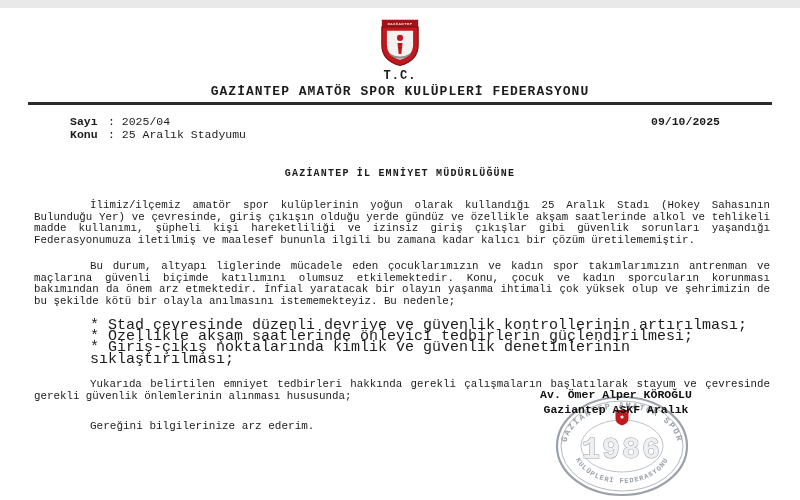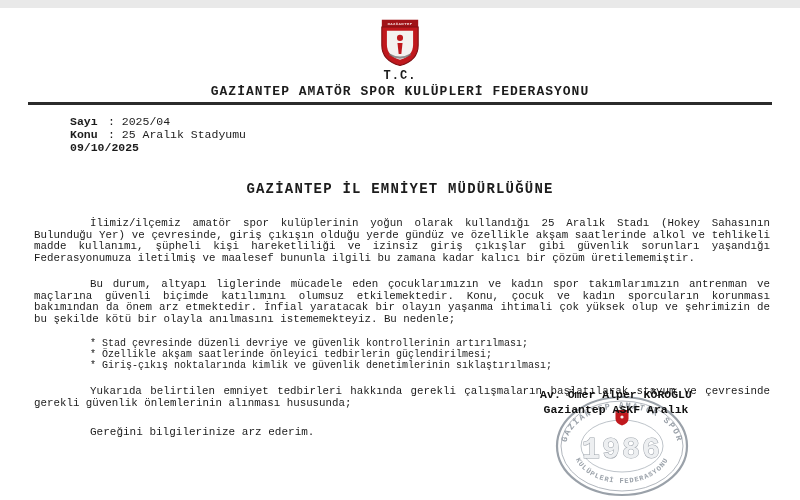--- a/index.html
+++ b/index.html
@@ -9,34 +9,34 @@
     overflow:hidden;margin:8px auto;
   }
   
   .letterhead{text-align:center;padding-top:11px;}
   .logo{display:block;margin:0 auto;width:44px;height:48px;}
   .tc{font-size:12px;font-weight:bold;letter-spacing:1px;margin-top:2px;}
   .org1{font-size:13px;font-weight:bold;letter-spacing:1px;margin-top:1px;}
   .org2{font-size:13px;font-weight:bold;letter-spacing:1px;}
   .rule{margin:3px 28px 0 28px;border-bottom:3px solid #2b2b2b;}
   
-  .meta-row{display:flex;justify-content:space-between;margin:10px 80px 0 70px;font-size:11.5px;flex-direction:column;}
+  .meta-row{display:flex;justify-content:space-between;margin:10px 80px 0 70px;font-size:11.5px;}
   .meta-line{line-height:13px;}
   .meta-label{font-weight:bold;display:inline-block;min-width:34px;}
   .meta-value{margin-left:4px;}
   .date{font-weight:bold;}
   
-  .recipient{text-align:center;font-weight:bold;font-size:14px;letter-spacing:1.2px;margin-top:27px;}
+  .recipient{text-align:center;font-weight:bold;font-size:10px;letter-spacing:1.2px;margin-top:27px;}
   
   .para{
     margin:14px 30px 0 34px;font-size:10.8px;line-height:11.7px;
     text-align:justify;text-indent:56px;
   }
   .para.first{margin-top:21px;}
-  .bullets{margin:12px 30px 0 90px;font-size:10px;line-height:11.4px;}
+  .bullets{margin:12px 30px 0 90px;font-size:15px;line-height:11.4px;}
   .closing{margin:17px 30px 0 34px;font-size:11px;text-indent:56px;}
   
   .seal{position:absolute;left:552px;top:386px;width:140px;height:106px;z-index:1;}
   .signature{
     position:absolute;left:497px;top:380px;width:238px;z-index:2;
     text-align:center;font-weight:bold;font-size:11.5px;line-height:14.5px;color:#111;
   }
 </style>
 </head>
 <body>

